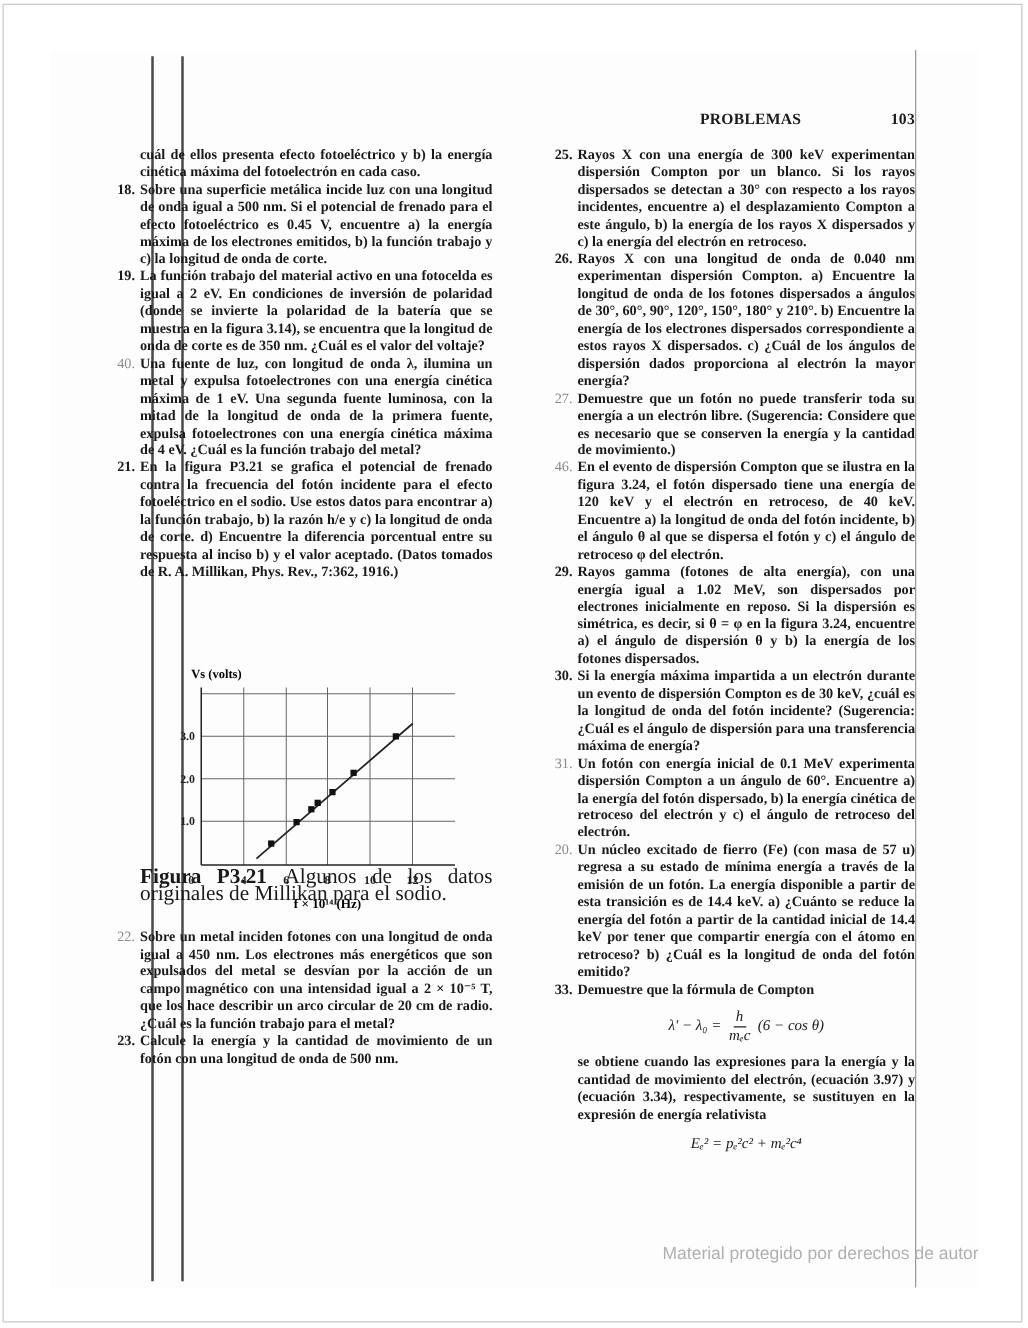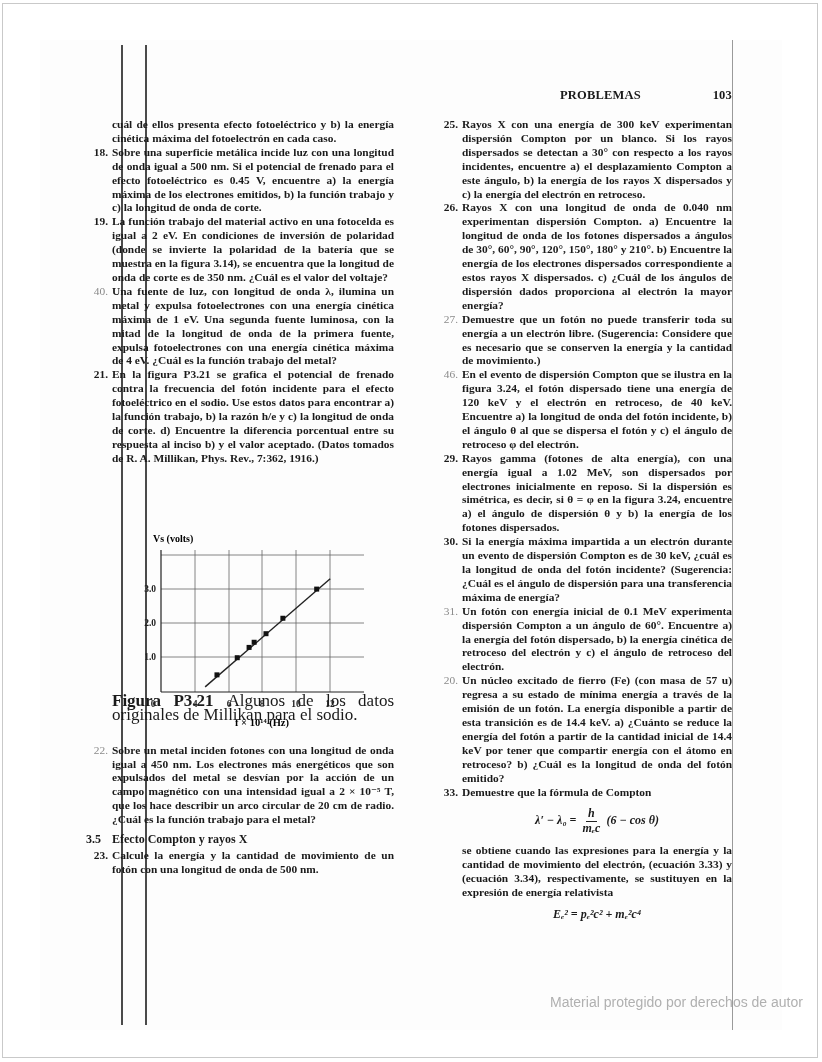--- a/index.html
+++ b/index.html
@@ -17,25 +17,25 @@
   .col.right { left:462px; width:270px; top:118px; }
   .item { position:relative; margin:0; }
   .num { position:absolute; left:-26px; width:22px; text-align:right; }
   .num.gray { color:#8a8a8a; font-weight:normal; }
   .item p { margin:0; }
   .caption { font-size:17px; line-height:14px; margin-top:6px; }
   .caption b { margin-right:14px; }
   .caption span { font-weight:normal; }
   .section { font-size:12px; font-weight:bold; margin:6px 0 2px -26px; }
   .section .sn { display:inline-block; width:26px; }
-  .eq { text-align:center; font-weight:bold; font-style:italic; font-size:12px; margin:8px 0; }
+  .eq { text-align:center; font-weight:normal; font-style:italic; font-size:12px; margin:8px 0; }
   .eq .frac { display:inline-flex; flex-direction:column; align-items:center; vertical-align:middle; margin:0 3px; }
   .eq .frac .nu { border-bottom:1px solid #222; padding:0 2px; }
   .chart { position:absolute; left:118px; top:530px; width:260px; height:210px; }
-  .watermark { position:absolute; left:550px; top:994px; font-family:"Liberation Sans","DejaVu Sans",sans-serif;
+  .watermark { position:absolute; left:530px; top:994px; font-family:"Liberation Sans","DejaVu Sans",sans-serif;
                font-size:14px; color:#b0b0b0; }
 </style>
 </head>
 <body>
 
 <div class="frame"></div>
 <div class="scan"></div>
 
 <div class="vline" style="left:121px;top:45px;height:980px;"></div>
 <div class="vline" style="left:145px;top:45px;height:980px;"></div>
@@ -70,23 +70,20 @@
   <div class="caption">
     <b>Figura P3.21</b><span>Algunos de los datos originales de Millikan para el sodio.</span>
   </div>
 
   <div style="height:22px"></div>
   <div class="item">
       <span class="num gray">22.</span>
       <p>Sobre un metal inciden fotones con una longitud de onda igual a 450 nm. Los electrones más energéticos que son expulsados del metal se desvían por la acción de un campo magnético con una intensidad igual a 2 × 10⁻⁵ T, que los hace describir un arco circular de 20 cm de radio. ¿Cuál es la función trabajo para el metal?</p>
     </div>
 
-  <div class="section">
-    <span class="sn">3.5</span><span>Efecto Compton y rayos X</span>
-  </div>
   <div class="item">
       <span class="num">23.</span>
       <p>Calcule la energía y la cantidad de movimiento de un fotón con una longitud de onda de 500 nm.</p>
     </div>
 </div>
 
 <svg class="chart" viewBox="0 0 260 210">
   <text x="35" y="12" font-size="10" font-family="Liberation Serif, serif" font-weight="bold">Vs (volts)</text>
   <g stroke="#666" stroke-width="0.8">
     <line x1="43" y1="25" x2="246" y2="25"></line>
@@ -166,17 +163,17 @@
     </div>
 
   <div class="eq">
     <span>λ′ − λ₀ =</span>
     <span class="frac">
         <span class="nu">h</span>
         <span>mₑc</span>
       </span>
     <span>(6 − cos θ)</span>
   </div>
-  <p class="item">se obtiene cuando las expresiones para la energía y la cantidad de movimiento del electrón, (ecuación 3.33) y (ecuación 3.34), respectivamente, se sustituyen en la expresión de energía relativista</p>
+  <p class="item">se obtiene cuando las expresiones para la energía y la cantidad de movimiento del electrón, (ecuación 3.97) y (ecuación 3.34), respectivamente, se sustituyen en la expresión de energía relativista</p>
   <div class="eq">Eₑ² = pₑ²c² + mₑ²c⁴</div>
 </div>
 
 <div class="watermark">Material protegido por derechos de autor</div>
 
 </body></html>

